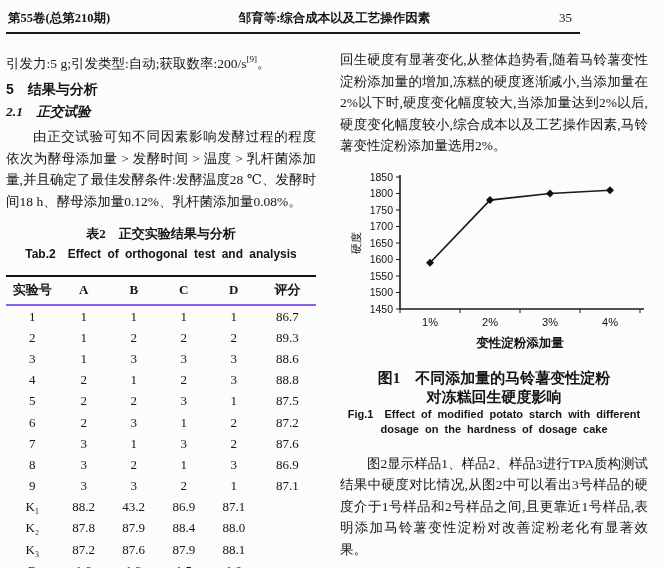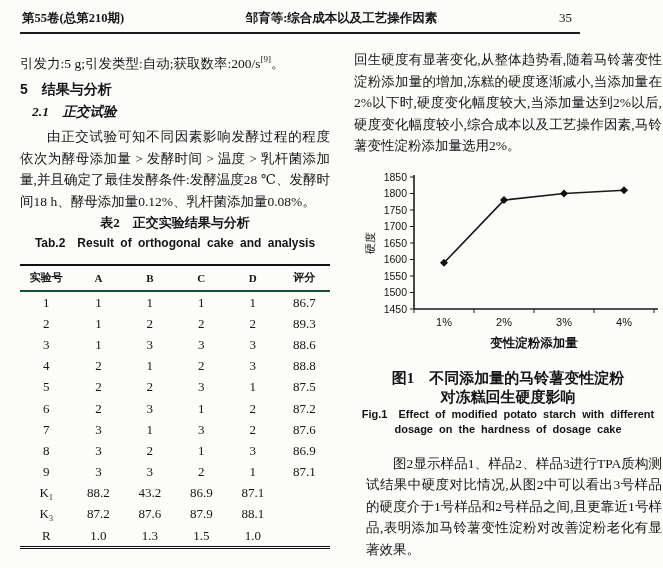--- a/index.html
+++ b/index.html
@@ -2,21 +2,21 @@
 <html><head>
 <meta charset="utf-8">
 <style>
   * { margin:0; padding:0; box-sizing:border-box; }
   html,body { width:663px; height:568px; overflow:hidden; }
   body {
     background:#fcfcfa;
     color:#141414;
     font-family:"Liberation Serif","DejaVu Serif",serif;
   }
-  .page { width:590px; height:568px; padding:8px 10px 0 20px; }
+  .page { width:590px; height:568px; padding:8px 10px 0 6px; }
 
   
   .pg-header {
     display:flex; align-items:baseline;
     padding:2px 2px 5px 2px;
     border-bottom:2px solid #1a1a1a;
   }
   .hdr-left  { font-weight:bold; font-size:12.5px; white-space:nowrap; }
   .hdr-center{ flex:1; text-align:center; font-weight:bold; font-size:12.5px; }
   .hdr-right { font-size:13px; padding-right:6px;text-align:right; }
@@ -31,48 +31,48 @@
     text-align:justify;
   }
   p.indent { text-indent:2em; }
   sup.ref { font-size:9px; vertical-align:super; }
 
   h2.sec {
     font-size:14px; font-weight:bold; margin:7px 0 4px 0;
     font-family:"Liberation Sans","DejaVu Sans",sans-serif;
   }
   h3.subsec {
-    font-size:13.5px; font-weight:bold; font-style:italic; margin:3px 0 5px 12px;
-  }
-
-  
-  .tbl-cap-zh { text-align:center; font-weight:bold; font-size:13px; margin-top:2px; }
+    font-size:13.5px; font-weight:bold; font-style:italic; margin:3px 0 5px 0;
+  }
+
+  
+  .tbl-cap-zh { text-align:center; font-weight:bold; font-size:13px; margin-top:13px; }
   .tbl-cap-en { text-align:center; font-weight:bold; font-size:12px;
                 font-family:"Liberation Sans","DejaVu Sans",sans-serif;
                 word-spacing:3px; margin-top:3px; }
   table.ortho {
     width:100%; border-collapse:collapse; margin-top:12px;
     border-top:2px solid #111; border-bottom:3px double #111;
   }
   table.ortho th {
-    font-size:11px; font-weight:bold; padding:4px 0 5px 0;
-    border-bottom:2px solid #14532d; text-align:center;
+    font-size:13px; font-weight:bold; padding:4px 0 5px 0;
+    border-bottom:2px solid #8b5cf6; text-align:center;
   }
   table.ortho td {
     font-size:13px; text-align:center; padding:2.6px 0;
   }
   table.ortho th:first-child, table.ortho td:first-child { width:17%; }
 
   
   figure.fig1 { margin:10px 0 0 8px; }
   .fig-cap-zh  { text-align:center; font-weight:bold; font-size:15px; line-height:19px; }
   .fig-cap-en  { text-align:center; font-weight:bold; font-size:11px; line-height:15px;
                  font-family:"Liberation Sans","DejaVu Sans",sans-serif; word-spacing:3px; }
   .fig-caps { margin-top:8px; }
-  p.after-fig { margin-top:16px;margin-left:12px; }
+  p.after-fig { margin-top:16px; }
 
   svg text { font-family:"Liberation Sans","DejaVu Sans",sans-serif; }
 </style>
 </head>
 <body>
 
 <div class="page">
 
   <header class="pg-header">
     <span class="hdr-left">第55卷(总第210期)</span>
@@ -84,21 +84,21 @@
 
     <div class="col-left">
       <p class="body-text"><span>引发力:5 g;引发类型:自动;获取数率:200/s</span><sup class="ref">[9]</sup><span>。</span></p>
 
       <h2 class="sec">5　结果与分析</h2>
       <h3 class="subsec">2.1　正交试验</h3>
 
       <p class="body-text indent">由正交试验可知不同因素影响发酵过程的程度依次为酵母添加量 &gt; 发酵时间 &gt; 温度 &gt; 乳杆菌添加量,并且确定了最佳发酵条件:发酵温度28 ℃、发酵时间18 h、酵母添加量0.12%、乳杆菌添加量0.08%。</p>
 
       <div class="tbl-cap-zh">表2　正交实验结果与分析</div>
-      <div class="tbl-cap-en">Tab.2　Result of orthogonal cake and analysis</div>
+      <div class="tbl-cap-en">Tab.2　Effect of orthogonal test and analysis</div>
 
       <table class="ortho">
         <thead>
             <tr id="thead-row">
               <th>实验号</th>
               <th>A</th>
               <th>B</th>
               <th>C</th>
               <th>D</th>
               <th>评分</th>
@@ -176,20 +176,28 @@
               <td>2</td>
               <td>1</td>
               <td>87.1</td>
             </tr>
             <tr>
               <td>K₁</td>
               <td>88.2</td>
               <td>43.2</td>
               <td>86.9</td>
               <td>87.1</td>
+              <td></td>
+            </tr>
+            <tr>
+              <td>K₂</td>
+              <td>87.8</td>
+              <td>87.9</td>
+              <td>88.4</td>
+              <td>88.0</td>
               <td></td>
             </tr>
             <tr>
               <td>K₃</td>
               <td>87.2</td>
               <td>87.6</td>
               <td>87.9</td>
               <td>88.1</td>
               <td></td>
             </tr>

